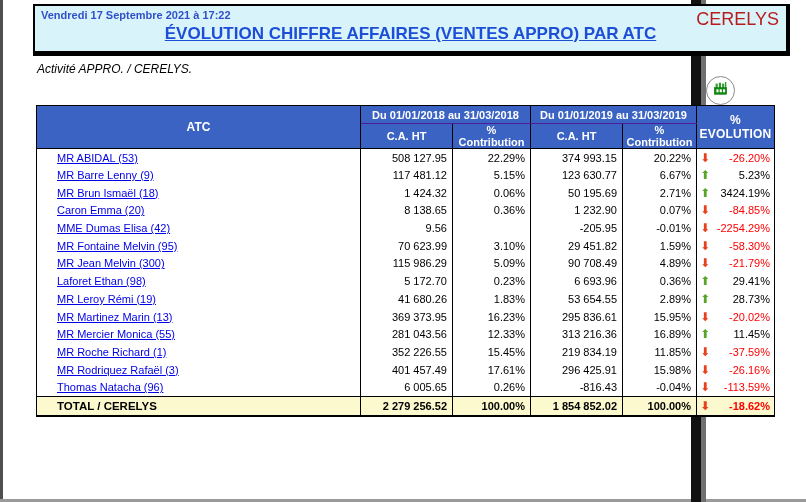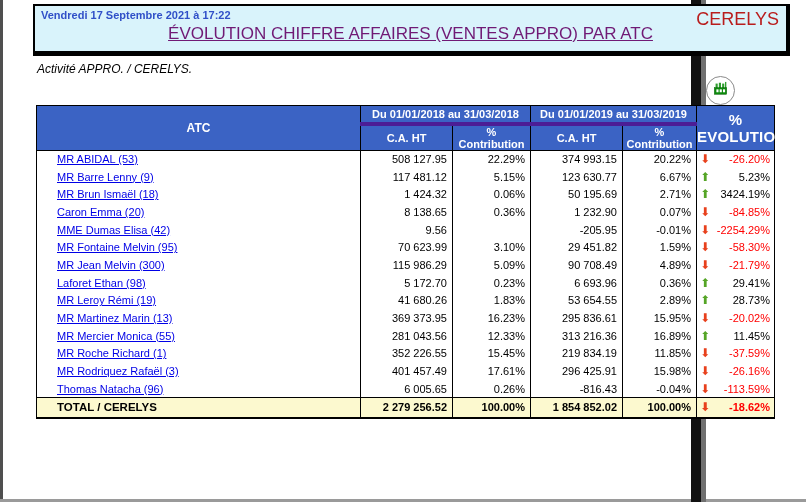--- a/index.html
+++ b/index.html
@@ -12,41 +12,41 @@
   .edge-bottom { position:absolute; left:0; bottom:0; width:806px; height:3px; background:#9a9a9a; }
   .edge-right-black { position:absolute; right:5px; top:0; width:10px; height:502px; background:#111; }
   .edge-right-gray  { position:absolute; right:0; top:0; width:5px; height:502px; background:#707070; }
 
   
   .header-box { position:absolute; left:33px; top:4px; width:757px; height:52px;
                 background:#d9f3fb; border:2px solid #000; border-right-width:4px; border-bottom-width:5px; }
   .hdr-date { position:absolute; left:6px; top:3px; font-size:11px; font-weight:bold; color:#3050c8; }
   .hdr-company { position:absolute; right:7px; top:3px; font-size:18px; color:#b91c1c; }
   .hdr-title { position:absolute; left:0; right:0; top:18px; text-align:center;
-               font-size:17px; font-weight:normal; color:#701a75; text-decoration:underline; }
+               font-size:17px; font-weight:bold; color:#1d4ed8; text-decoration:underline; }
 
   .activity-line { position:absolute; left:37px; top:62px; font-size:12px; color:#000;font-style:italic; }
 
   
   .print-btn { position:absolute; left:706px; top:76px; width:29px; height:29px; border-radius:50%;
                background:#fff; border:1px solid #8a8a8a; display:flex; align-items:center; justify-content:center;
                cursor:pointer; }
 
   
   table.report { position:absolute; left:36px; top:105px; width:738px; border-collapse:collapse; table-layout:fixed;
                  font-size:11px; }
   table.report col.c1 { width:324px; } table.report col.c2 { width:92px; }
   table.report col.c3 { width:78px; }  table.report col.c4 { width:92px; }
   table.report col.c5 { width:74px; }  table.report col.c6 { width:78px; }
 
   thead th { background:#3b63c4; color:#fff; font-weight:bold; border:1px solid #000; text-align:center; }
   th.th-atc { font-size:12px; }
-  th.th-period { height:18px; font-size:11px; border-bottom:4px solid #4c1d95;margin-top:20px; }
+  th.th-period { height:18px; font-size:11px; border-bottom:1px solid #4c1d95;margin-top:20px; }
   th.th-sub { height:17px; font-size:11px; }
-  th.th-evo { font-size:15px; letter-spacing:.2px;margin-top:36px; }
+  th.th-evo { font-size:12px; letter-spacing:.2px;margin-top:36px; }
 
   tbody td { height:17.7px; border-left:1px solid #000; border-right:1px solid #000; background:#fff;
              vertical-align:middle; overflow:hidden; white-space:nowrap; }
   td.c-name { padding-left:20px; text-align:left; }
   a.atc-link { color:#0000e6; text-decoration:underline; cursor:pointer; }
   td.c-num { text-align:right; padding-right:5px; color:#000;margin-top:23px; }
   td.c-evo { padding:0 4px 0 3px; }
   .evo-wrap { display:flex; align-items:center; justify-content:space-between; }
   .arrow { font-size:12px; line-height:1; font-family:"DejaVu Sans",sans-serif; }
   .arrow.down::before { content:"⬇"; color:#e8401c; }

